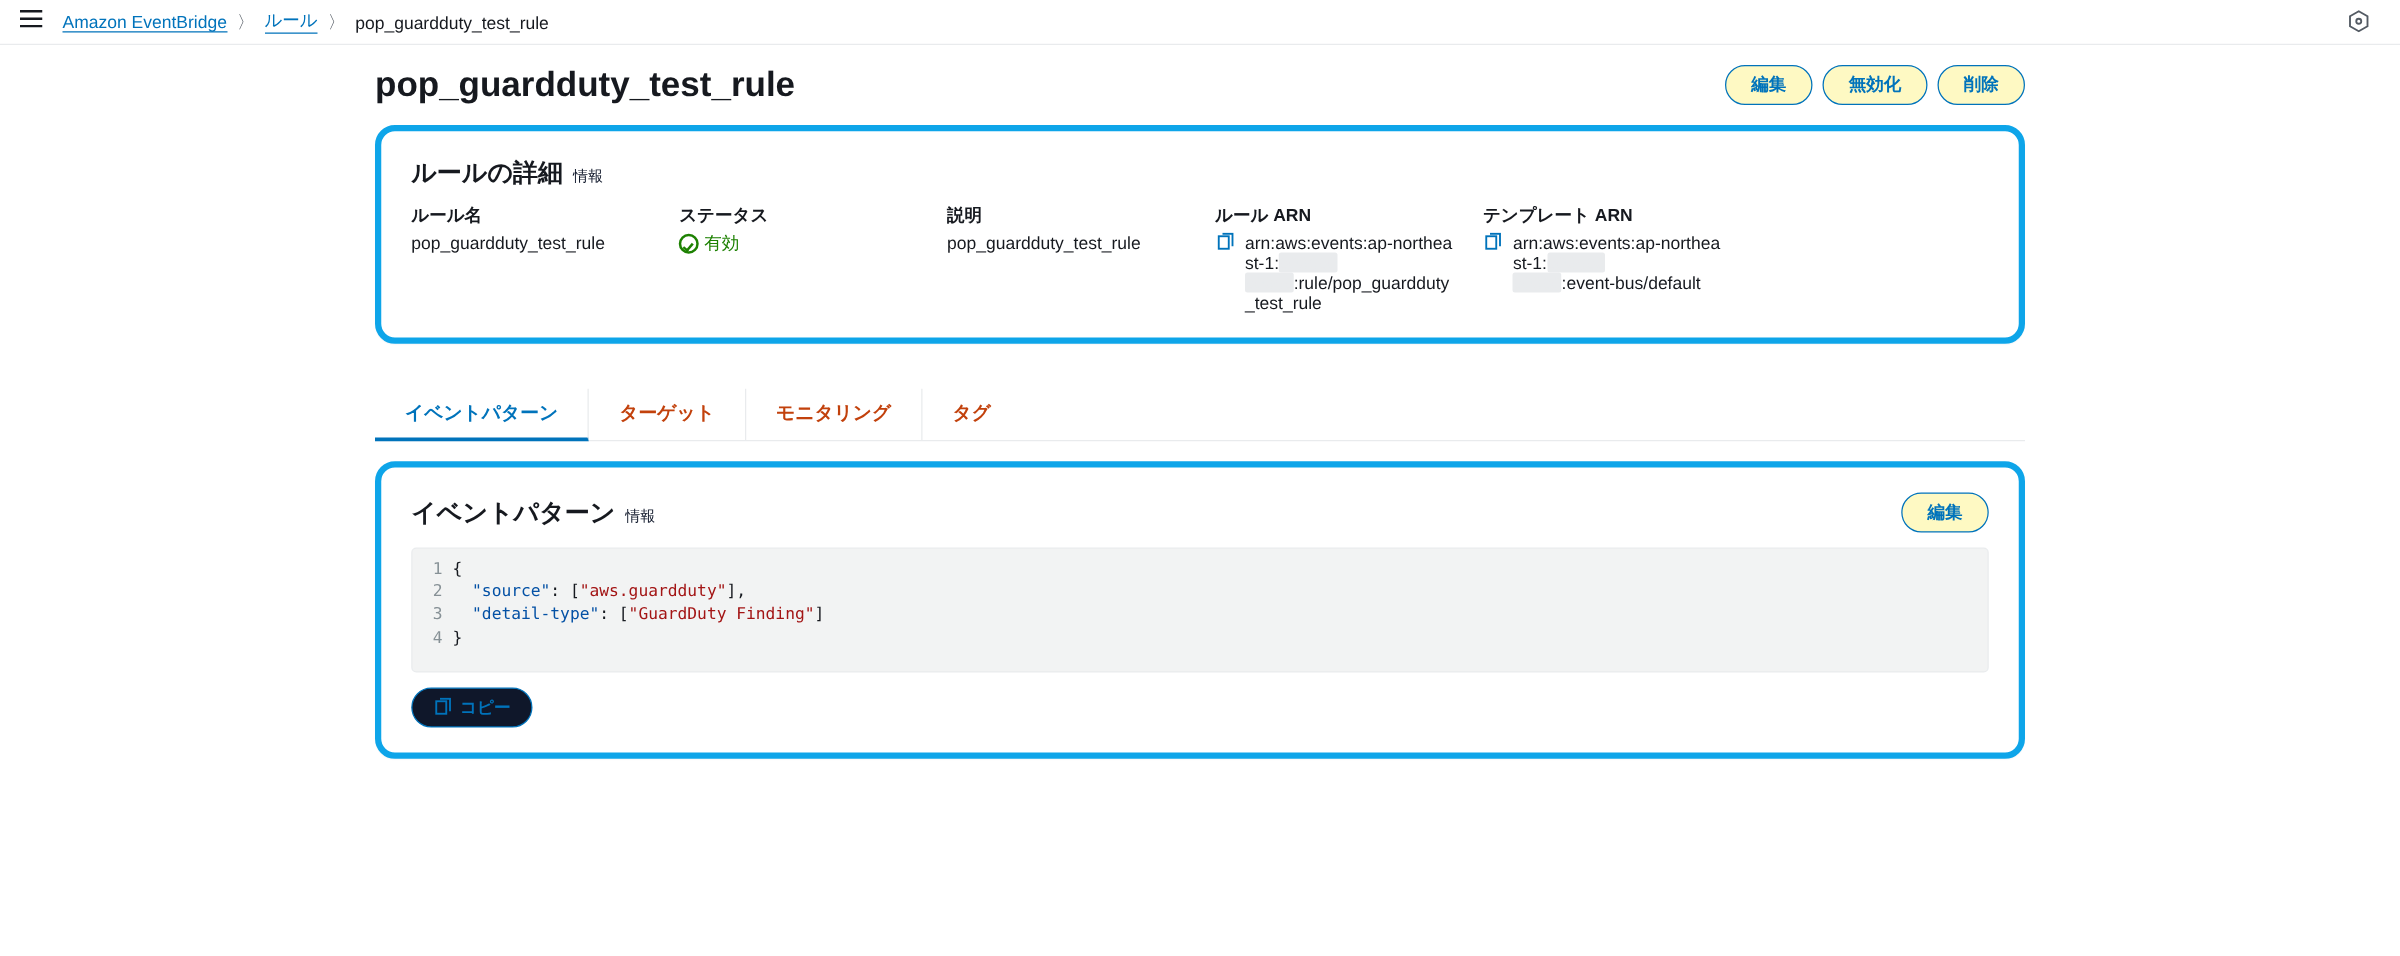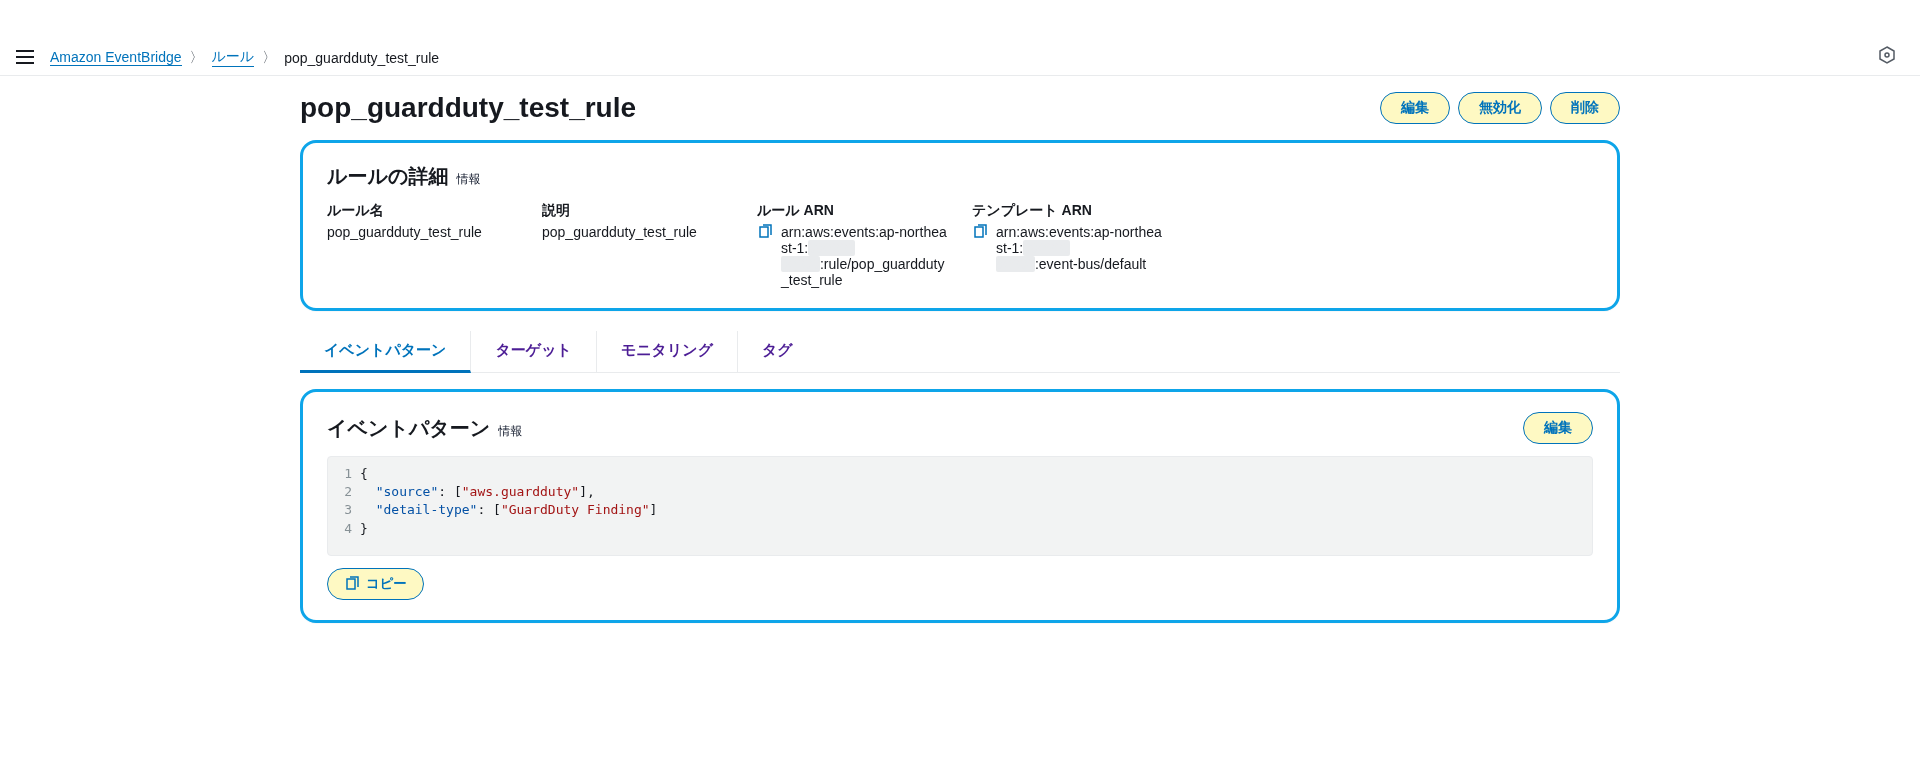--- a/index.html
+++ b/index.html
@@ -1,57 +1,57 @@
 <!DOCTYPE html>
 <html><head>
 <meta charset="utf-8">
 <style>
   * { box-sizing: border-box; margin: 0; padding: 0; }
   body { font-family: "Amazon Ember", "Helvetica Neue", Arial, sans-serif; font-size: 14px; color: #16191f; background: #ffffff; }
-  .topbar { display: flex; align-items: flex-end; padding: 8px 16px; border-bottom: 1px solid #e9ebed; position: relative; margin-top: 40px; }
+  .topbar { display: flex; align-items: flex-start; padding: 8px 16px; border-bottom: 1px solid #e9ebed; position: relative; }
   .hamburger { margin-right: 16px; cursor: pointer; }
   .breadcrumb { display: flex; align-items: center; font-size: 14px; }
   .breadcrumb a { color: #0073bb; text-decoration: none; border-bottom: 1px solid #0073bb; }
   .breadcrumb .sep { margin: 0 8px; color: #545b64; }
   .breadcrumb .current { color: #16191f; }
   .topbar-right { position: absolute; right: 24px; }
   .container { max-width: 1400px; margin: 0 auto; padding: 16px 40px; }
   .header-row { display: flex; justify-content: space-between; align-items: center; margin-bottom: 16px; }
   .page-title { font-size: 28px; font-weight: 700; }
   .actions { display: flex; gap: 8px; }
   .btn { border: 1px solid #545b64; background: #fef9c3; border-radius: 20px; padding: 6px 20px; font-size: 14px; cursor: pointer; color: #545b64; font-weight: 700; }
   .btn-primary-outline { border-color: #0073bb; color: #0073bb; }
   .btn-cf { display: inline-flex; align-items: center; gap: 6px; }
   .triangle-down { display:inline-block; width:0; height:0; border-left:5px solid transparent; border-right:5px solid transparent; border-top:6px solid #0073bb; }
-  .panel { border: 3px solid #0ea5e9; border-radius: 16px; padding: 20px 24px; margin-bottom: 20px; box-shadow: 0 1px 1px rgba(0,0,0,0.03); }
+  .panel { border: 5px solid #0ea5e9; border-radius: 16px; padding: 20px 24px; margin-bottom: 36px; box-shadow: 0 1px 1px rgba(0,0,0,0.03); }
   .panel-header { display: flex; align-items: center; justify-content: space-between; margin-bottom: 12px; }
   .panel-title { font-size: 20px; font-weight: 700; display: inline-flex; align-items: baseline; gap: 8px; }
   .info-link { color: #0f172a; font-size: 12px; font-weight: 400; cursor: pointer; }
   .details-grid { display: grid; grid-template-columns: repeat(6, 1fr); column-gap: 24px; row-gap: 18px; }
   .detail-label { font-weight: 700; font-size: 14px; margin-bottom: 4px; }
   .detail-value { color: #16191f; font-size: 14px; }
   .link { color: #0073bb; cursor: pointer; }
   .status-ok { color: #1d8102; display: inline-flex; align-items: center; gap: 4px; font-weight: 400; }
   .status-circle { display:inline-block; width:16px; height:16px; border:2px solid #1d8102; border-radius:50%; position:relative; }
   .status-circle::after { content:""; position:absolute; left:3px; top:4px; width:3px; height:6px; border-right:2px solid #1d8102; border-bottom:2px solid #1d8102; transform: rotate(40deg); }
   .copy-icon { display:inline-flex; width:16px; height:16px; margin-right:4px; vertical-align:middle; }
   .arn-row { display:flex; align-items:flex-start; gap:4px; }
   .arn-text { word-break: break-all; }
   .redact { background:#e9ebed; color:#e9ebed; border-radius:2px; user-select:none; }
   .tabs { display:flex; border-bottom:1px solid #e9ebed; margin-bottom: 16px; }
-  .tab { padding: 10px 24px; font-size: 15px; color:#4c1d95; font-weight:700; border-right:1px solid #e9ebed; cursor:pointer; }
+  .tab { padding: 10px 24px; font-size: 15px; color:#c2410c; font-weight:700; border-right:1px solid #e9ebed; cursor:pointer; }
   .tab:last-child { border-right:none; }
   .tab.active { color:#0073bb; border-bottom:3px solid #0073bb; margin-bottom:-1px; }
   .code-box { background:#f2f3f3; border:1px solid #e9ebed; border-radius:4px; padding:8px 0; font-family: Monaco, Consolas, monospace; font-size:13px; line-height:1.4; margin-bottom:12px; min-height:100px; }
   .code-line { display:flex; }
   .gutter { width:32px; text-align:right; color:#879196; padding-right:8px; user-select:none; }
   .code-content { flex:1; white-space:pre; }
   .tok-key { color:#0451a5; }
   .tok-str { color:#a31515; }
-  .btn-copy { display:inline-flex; align-items:center; gap:6px; border:1px solid #0073bb; color:#0073bb; border-radius:20px; padding:6px 16px; font-weight:700; background:#fef9c3; cursor:pointer; }
+  .btn-copy { display:inline-flex; align-items:center; gap:6px; border:1px solid #0073bb; color:#0073bb; border-radius:20px; padding:6px 16px; font-weight:700; background:#0f172a; cursor:pointer; }
 </style>
 </head>
 <body>
 
 <div class="topbar">
   <span class="hamburger">
     <svg width="18" height="14" viewBox="0 0 18 14">
         <path d="M0 1h18M0 7h18M0 13h18" stroke="#16191f" stroke-width="2"></path>
       </svg>
   </span>
@@ -84,20 +84,27 @@
     <div class="panel-header">
       <div class="panel-title">
         <span>ルールの詳細</span>
         <span class="info-link">情報</span>
       </div>
     </div>
     <div class="details-grid">
       <div>
         <div class="detail-label">ルール名</div>
         <div class="detail-value">pop_guardduty_test_rule</div>
+      </div>
+      <div>
+        <div class="detail-label">ステータス</div>
+        <div class="detail-value status-ok">
+          <span class="status-circle"></span>
+          <span>有効</span>
+        </div>
       </div>
       <div>
         <div class="detail-label">説明</div>
         <div class="detail-value">pop_guardduty_test_rule</div>
       </div>
       <div>
         <div class="detail-label">ルール ARN</div>
         <div class="detail-value arn-row">
           <span class="copy-icon">
             <svg width="16" height="16" viewBox="0 0 16 16">

